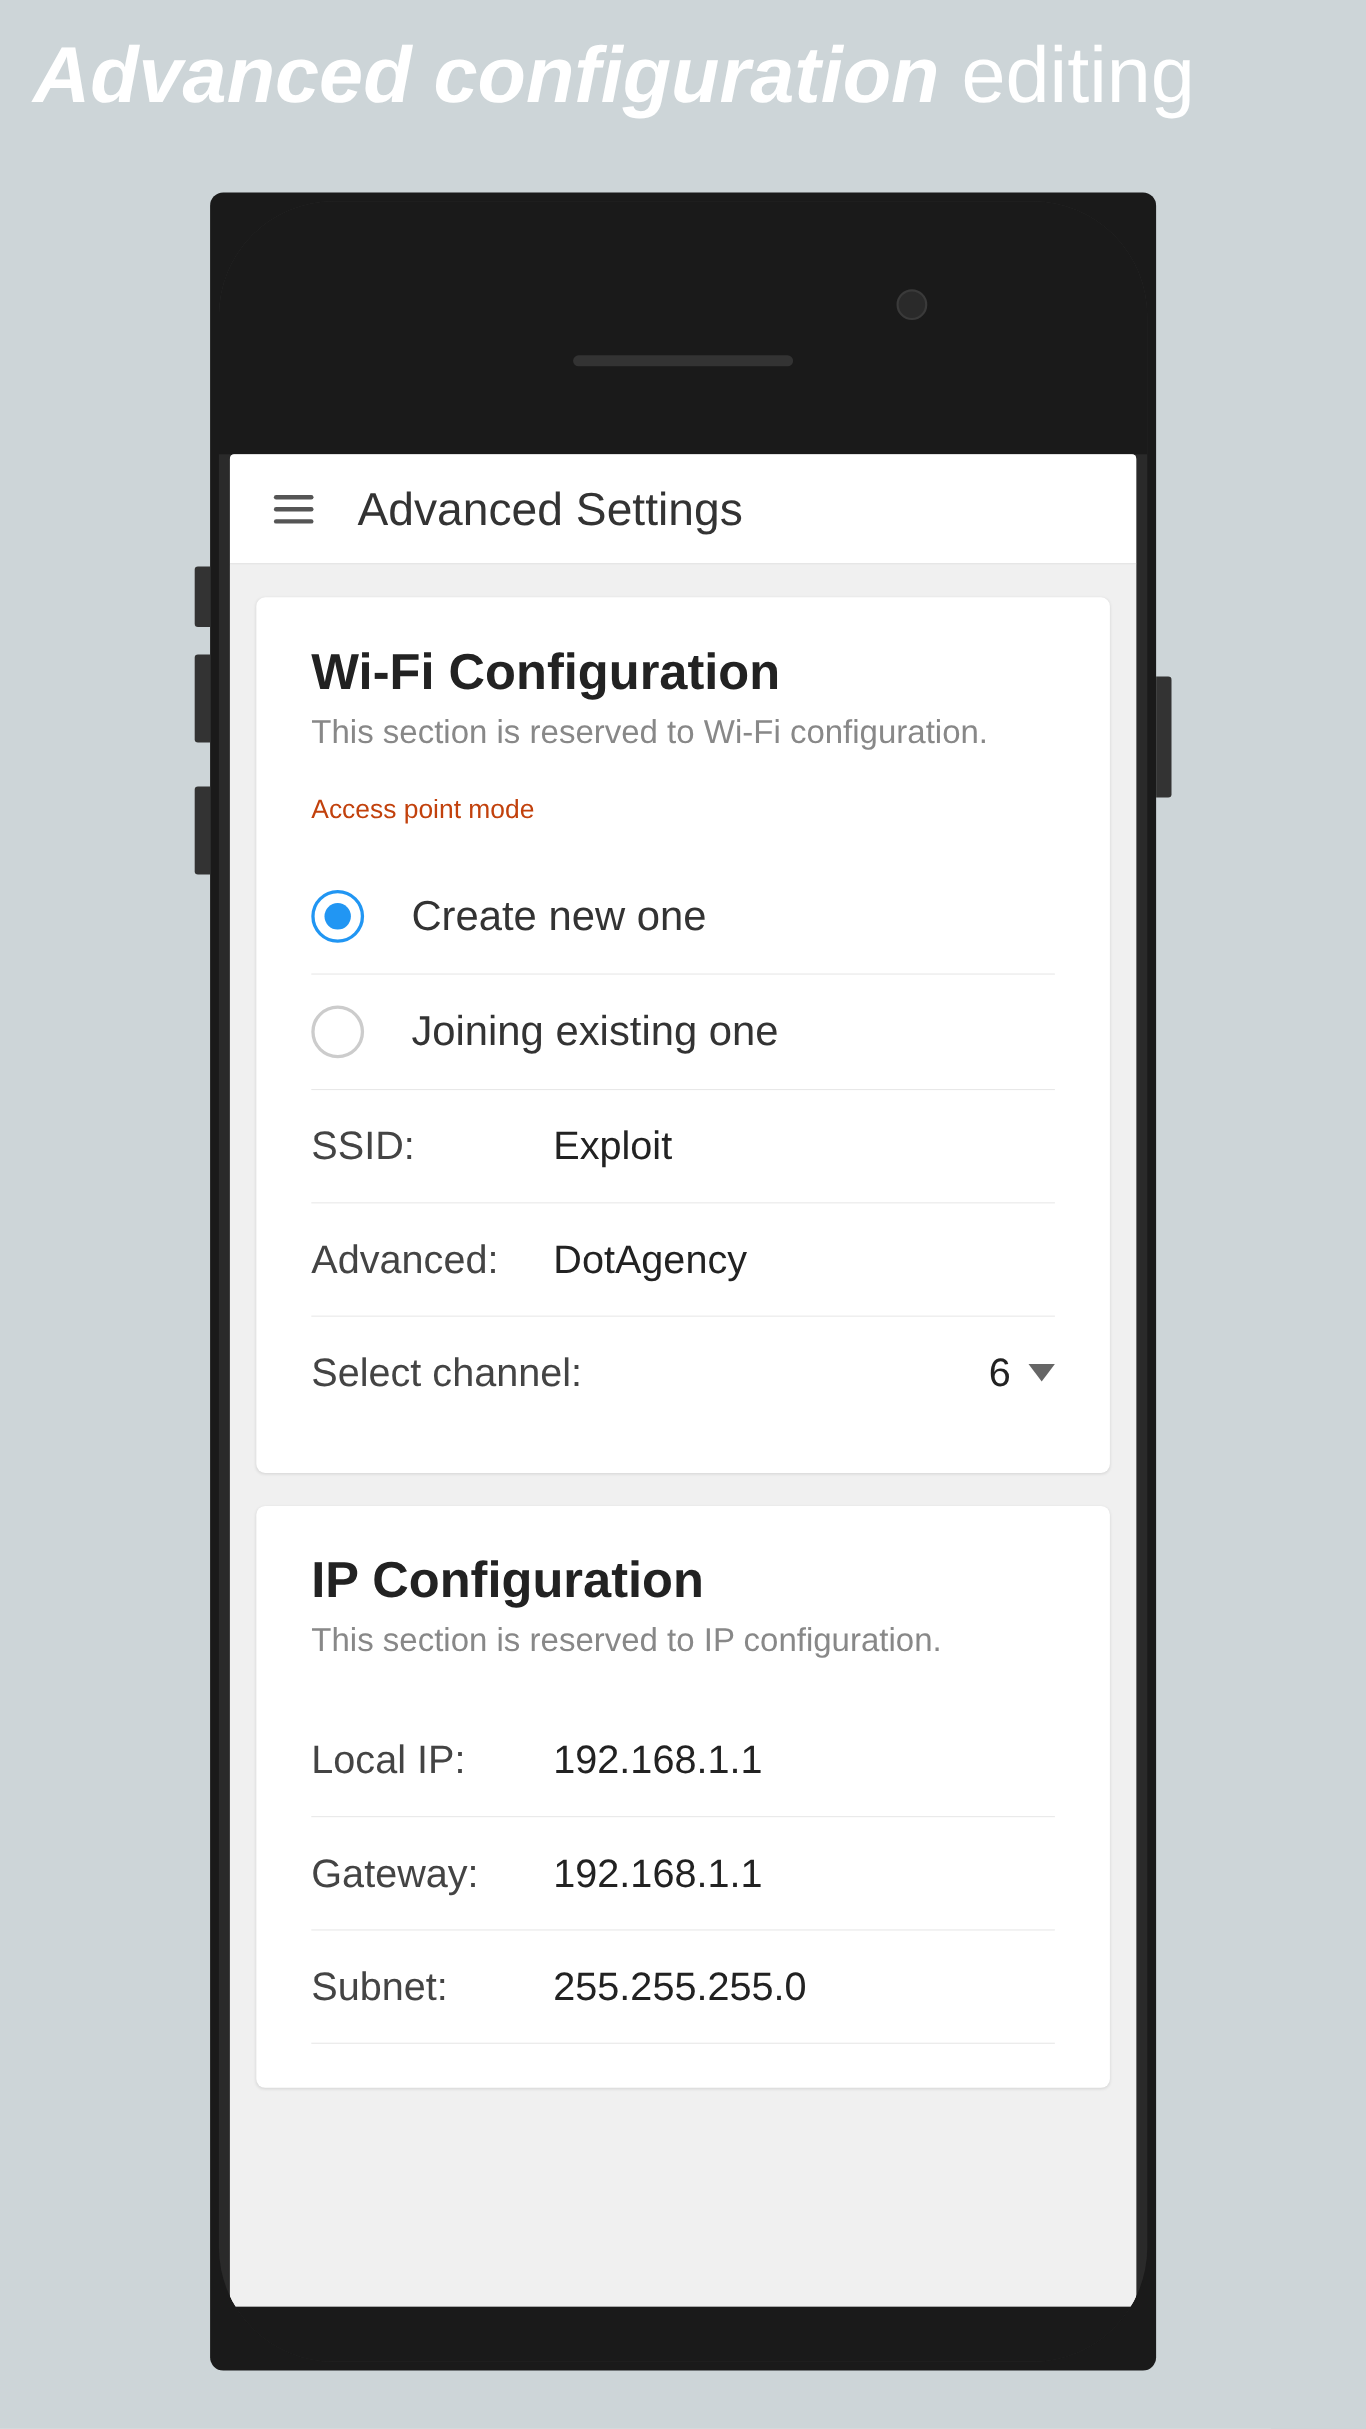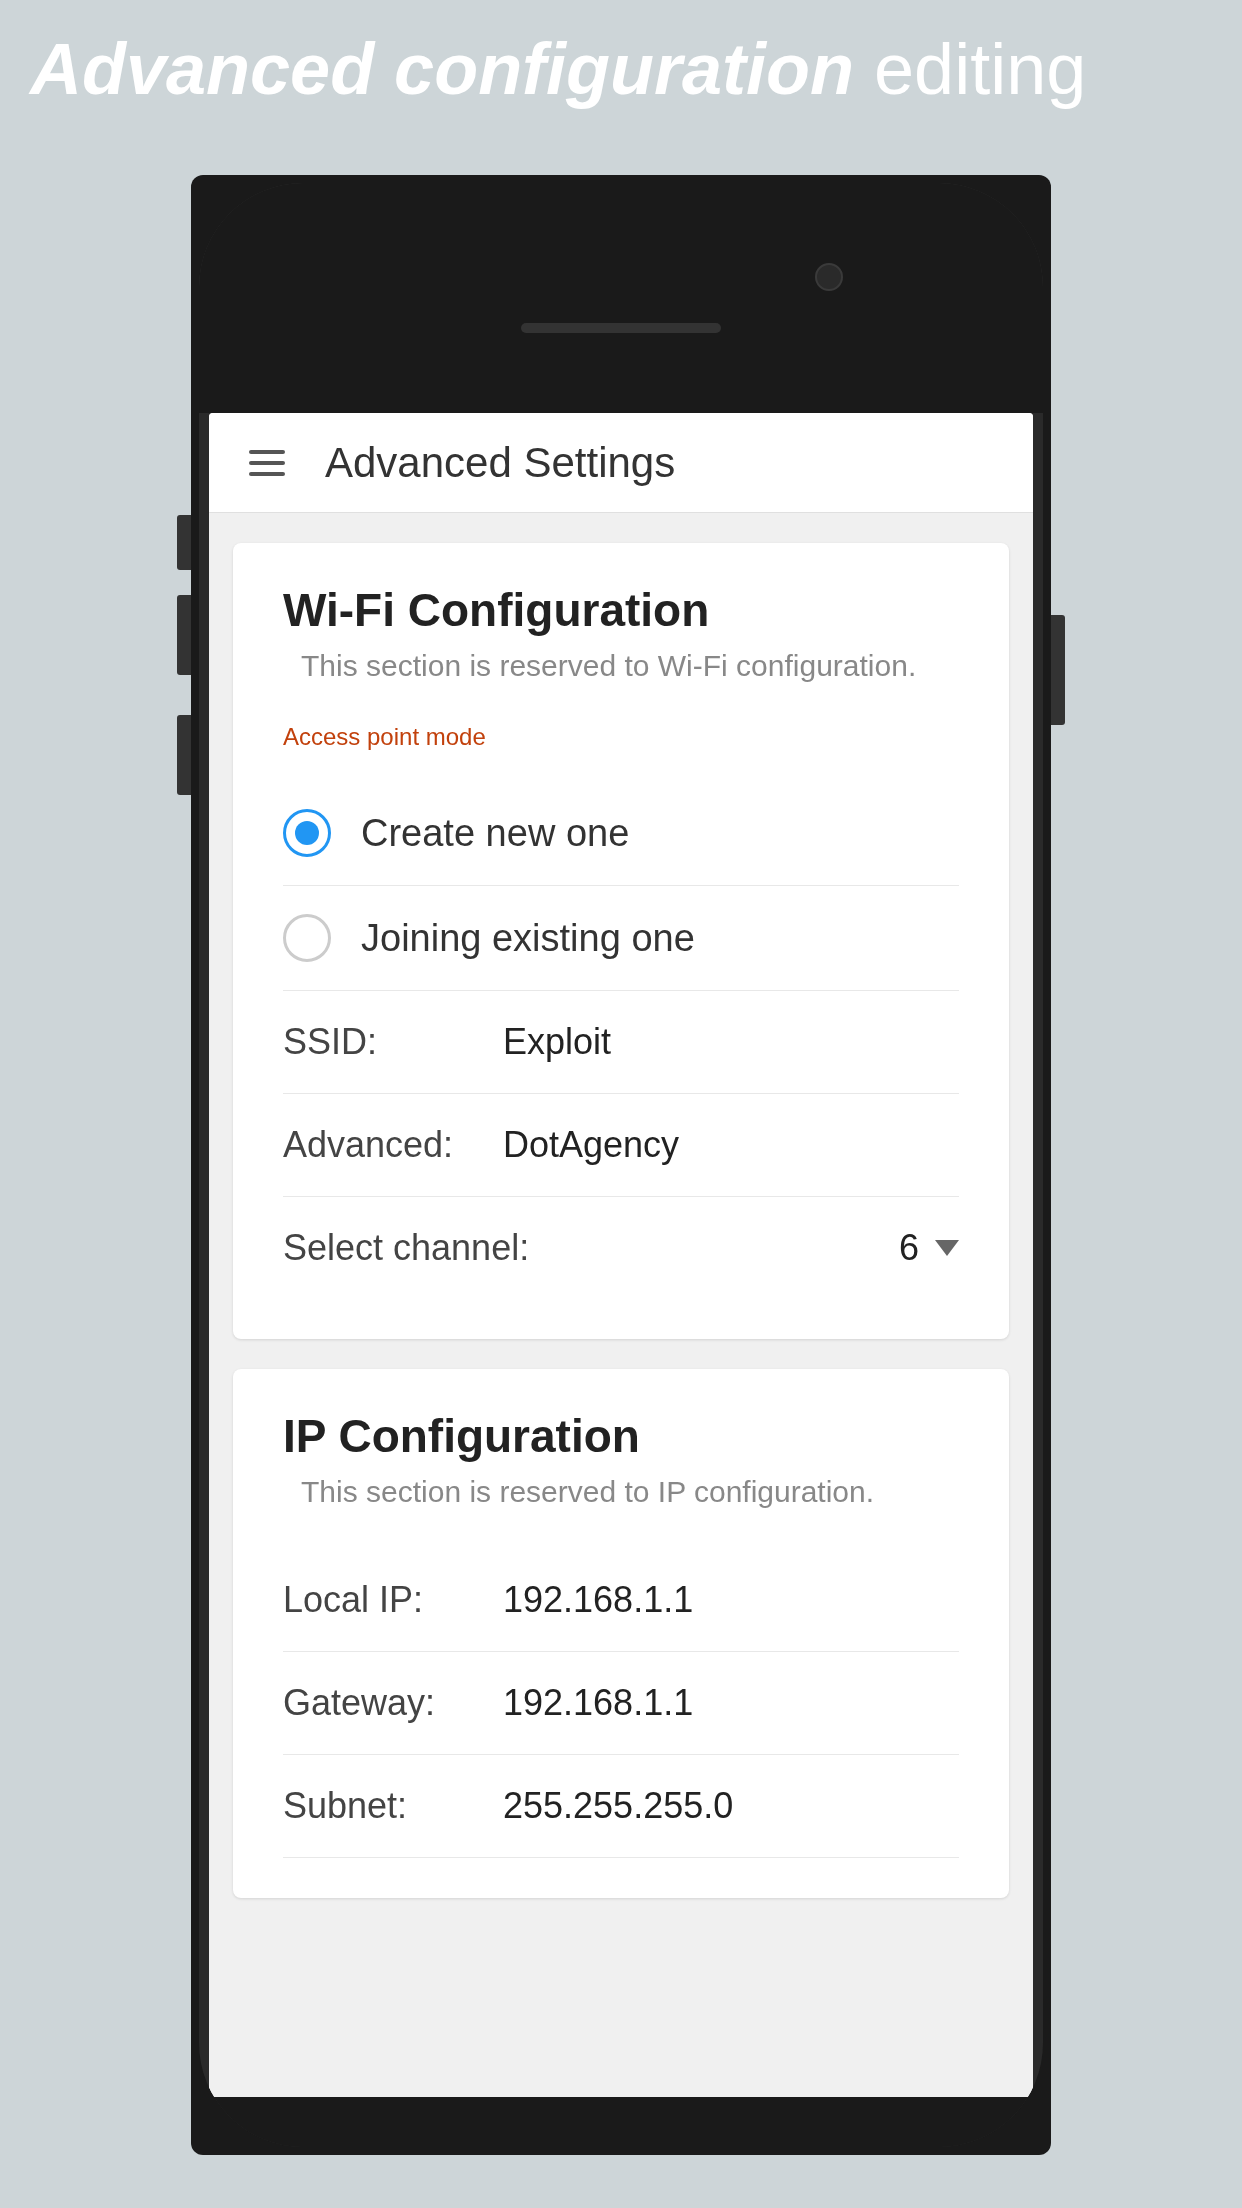--- a/index.html
+++ b/index.html
@@ -131,38 +131,38 @@
       font-size: 46px;
       font-weight: 600;
       color: #222222;
       margin-bottom: 12px;
     }
 
     .card-subtitle {
       font-size: 30px;
       color: #888888;
       margin-bottom: 40px;
-      margin-left: 18px;
     }
 
     
     .section-label {
       font-size: 24px;
       color: #c2410c;
       margin-bottom: 30px;
       font-weight: 400;
     }
 
     
     .radio-option {
       display: flex;
       align-items: center;
       padding: 28px 0;
       border-bottom: 1px solid #e8e8e8;
       cursor: pointer;
+      gap: 13px;
     }
 
     .radio-circle {
       width: 48px;
       height: 48px;
       border-radius: 50%;
       border: 3px solid #cccccc;
       margin-right: 30px;
       display: flex;
       align-items: center;

